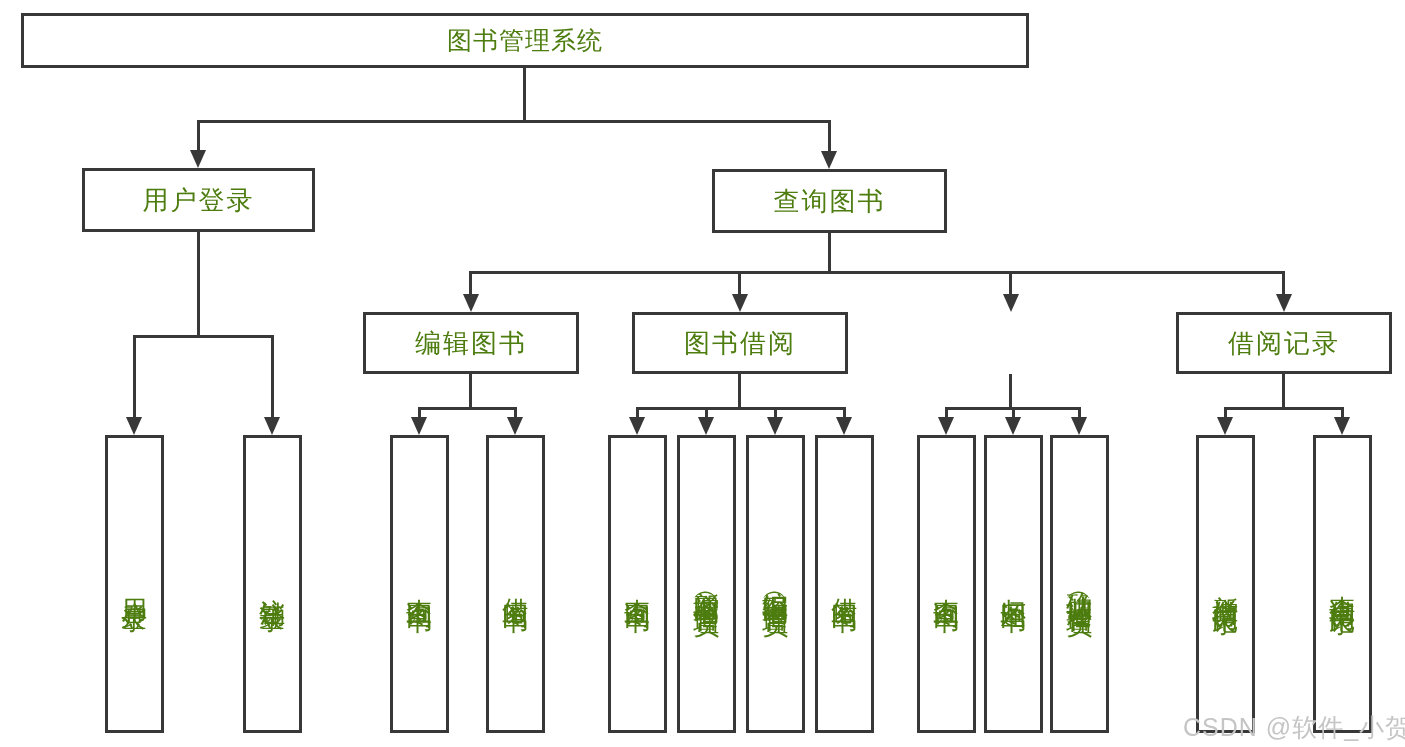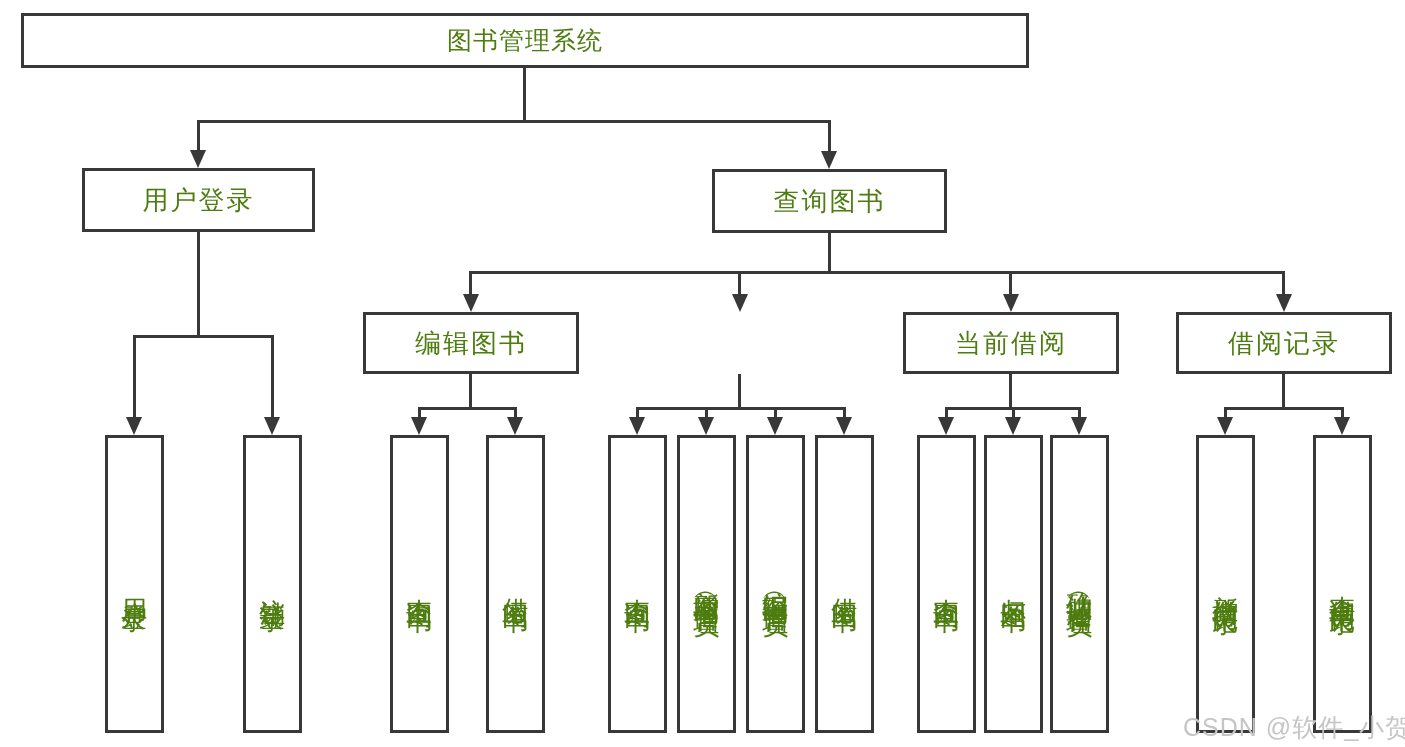--- a/index.html
+++ b/index.html
@@ -101,24 +101,24 @@
   </div>
 
   <div class="box hb" style="left:712px;top:169px;width:235px;height:64px;">
     <span>查询图书</span>
   </div>
 
   <div class="box hb" style="left:363px;top:312px;width:216px;height:62px;">
     <span>编辑图书</span>
   </div>
 
+  <div class="box hb" style="left:632px;top:312px;width:216px;height:62px;">
+    <span>图书借阅</span>
+  </div>
 
-  <div class="box hb" style="left:903px;top:312px;width:216px;height:62px;">
-    <span>当前借阅</span>
-  </div>
 
   <div class="box hb" style="left:1176px;top:312px;width:216px;height:62px;">
     <span>借阅记录</span>
   </div>
 
   <div class="box vb" style="left:105px;top:435px;width:59px;height:298px;">
     <span>用户登录</span>
   </div>
   <div class="box vb" style="left:243px;top:435px;width:59px;height:298px;">
     <span>注销登录</span>

